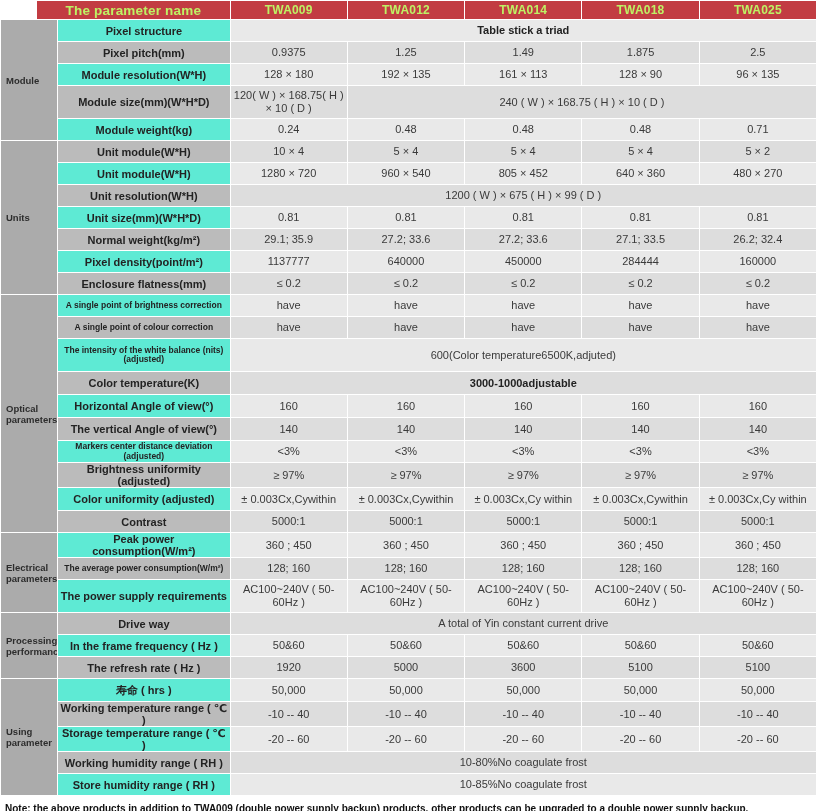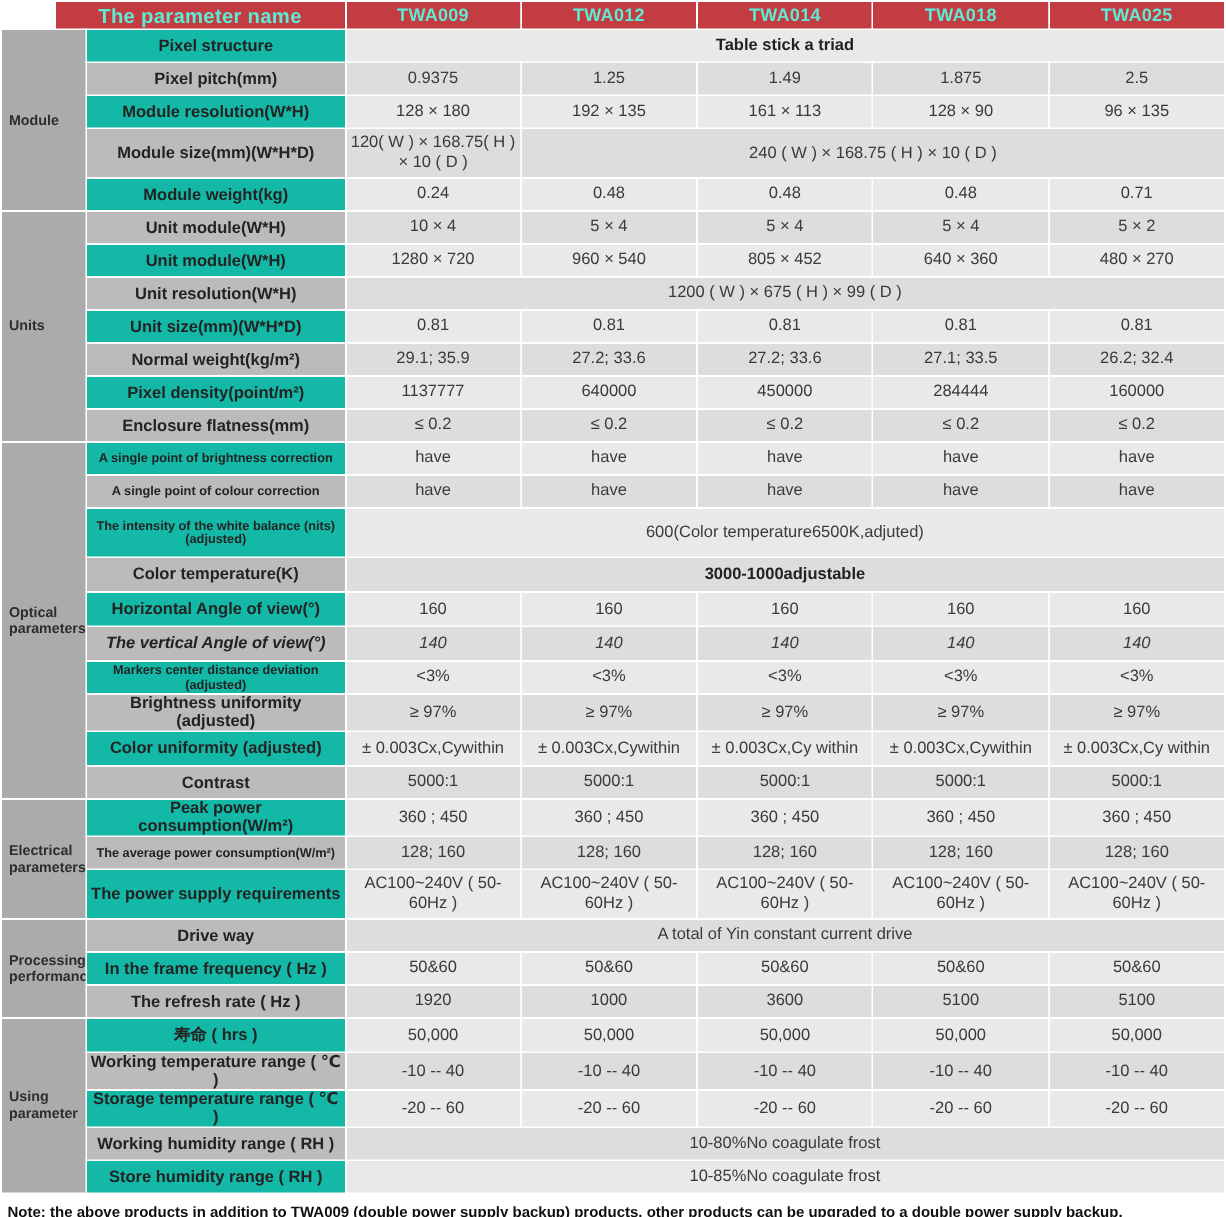--- a/index.html
+++ b/index.html
@@ -1,23 +1,23 @@
 <!DOCTYPE html>
 <html><head>
 <meta charset="utf-8">
 <style>
   html,body{margin:0;padding:0;background:#ffffff;}
   body{font-family:"Liberation Sans","DejaVu Sans",sans-serif;width:817px;}
   table{border-collapse:collapse;table-layout:fixed;width:817px;}
   td{border:1px solid #ffffff;overflow:hidden;vertical-align:middle;}
   .corner{background:#ffffff;}
-  .red{background:#C23C42;color:#5eead4;font-weight:bold;font-size:12px;text-align:center;letter-spacing:.2px;}
+  .red{background:#C23C42;color:#bef264;font-weight:bold;font-size:12px;text-align:center;letter-spacing:.2px;}
   .red.title{font-size:13.5px;}
   .group{background:#ABABAB;font-weight:bold;font-size:9.5px;color:#2d2d2d;text-align:left;padding-left:5px;line-height:11px;}
-  .param{background:#14b8a6;font-weight:bold;font-size:11px;color:#232323;text-align:center;line-height:12px;padding:0 2px;}
+  .param{background:#5eead4;font-weight:bold;font-size:11px;color:#232323;text-align:center;line-height:12px;padding:0 2px;}
   tr.dark .param{background:#BBBBBB;}
   .param.small{font-size:8.5px;line-height:9.5px;}
   .val{background:#E9E9E9;font-size:11px;color:#3a3a3a;text-align:center;line-height:13px;padding:0 3px;}
   tr.dark .val{background:#DDDDDD;}
   .val.bold{font-weight:bold;color:#222;}
   .note{font-size:10px;font-weight:bold;color:#101010;padding:7px 5px 0 5px;line-height:12px;}
 </style>
 </head>
 <body>
 
@@ -157,21 +157,21 @@
         <td colspan="5" class="val bold">3000-1000adjustable</td>
       </tr>
       <tr class="light" style="height: 23px; margin-top: 16px;">
         <td class="param">Horizontal Angle of view(°)</td>
         <td class="val">160</td>
         <td class="val">160</td>
         <td class="val">160</td>
         <td class="val">160</td>
         <td class="val">160</td>
       </tr>
-      <tr class="dark" style="height: 23px; font-style: italic;">
+      <tr class="dark" style="height: 23px;">
         <td class="param">The vertical Angle of view(°)</td>
         <td class="val">140</td>
         <td class="val">140</td>
         <td class="val">140</td>
         <td class="val">140</td>
         <td class="val">140</td>
       </tr>
       <tr class="light" style="height: 22px;">
         <td class="param small">Markers center distance deviation (adjusted)</td>
         <td class="val">&lt;3%</td>
@@ -238,21 +238,21 @@
         <td class="param">In the frame frequency ( Hz )</td>
         <td class="val">50&amp;60</td>
         <td class="val">50&amp;60</td>
         <td class="val">50&amp;60</td>
         <td class="val">50&amp;60</td>
         <td class="val">50&amp;60</td>
       </tr>
       <tr class="dark" style="height: 22px;">
         <td class="param">The refresh rate ( Hz )</td>
         <td class="val">1920</td>
-        <td class="val">1000</td>
+        <td class="val">5000</td>
         <td class="val">3600</td>
         <td class="val">5100</td>
         <td class="val">5100</td>
       </tr>
       <tr class="light" style="height: 23px;">
         <td colspan="2" rowspan="5" class="group">Using parameter</td>
         <td class="param">寿命 ( hrs )</td>
         <td class="val">50,000</td>
         <td class="val">50,000</td>
         <td class="val">50,000</td>

